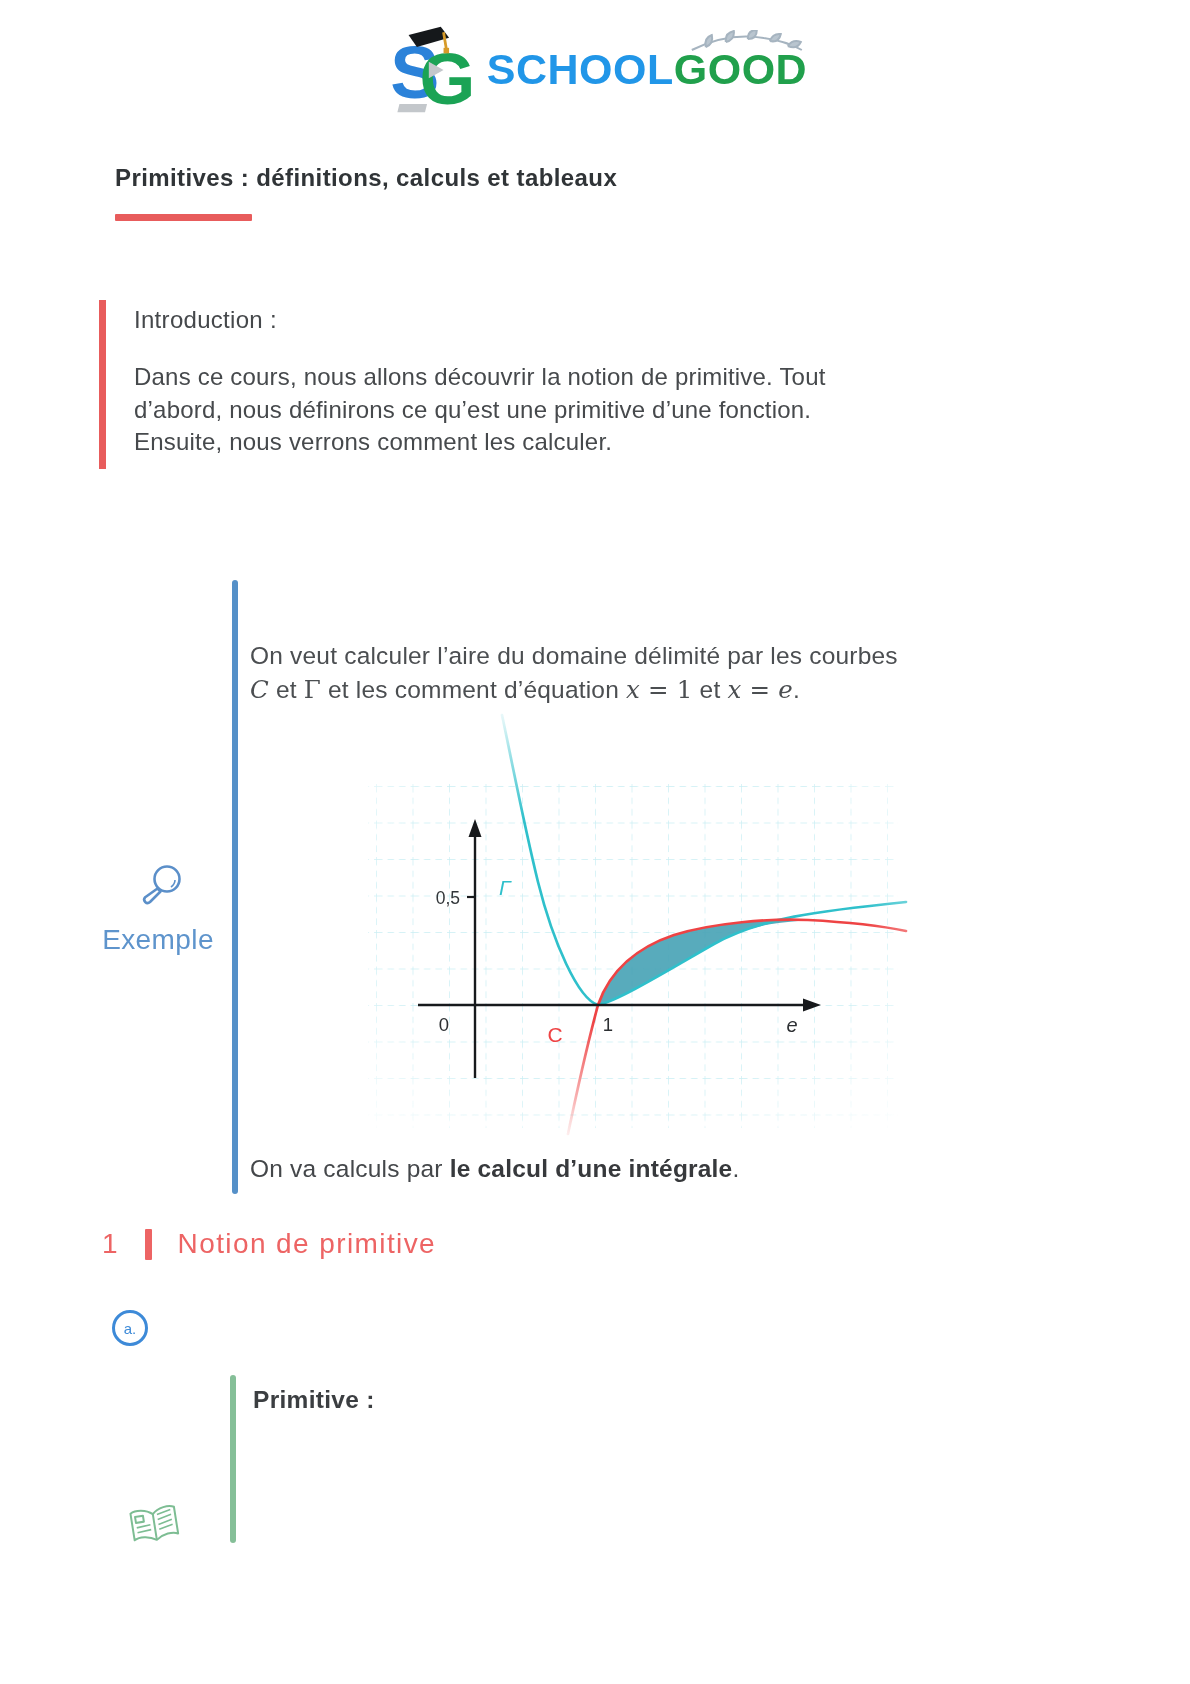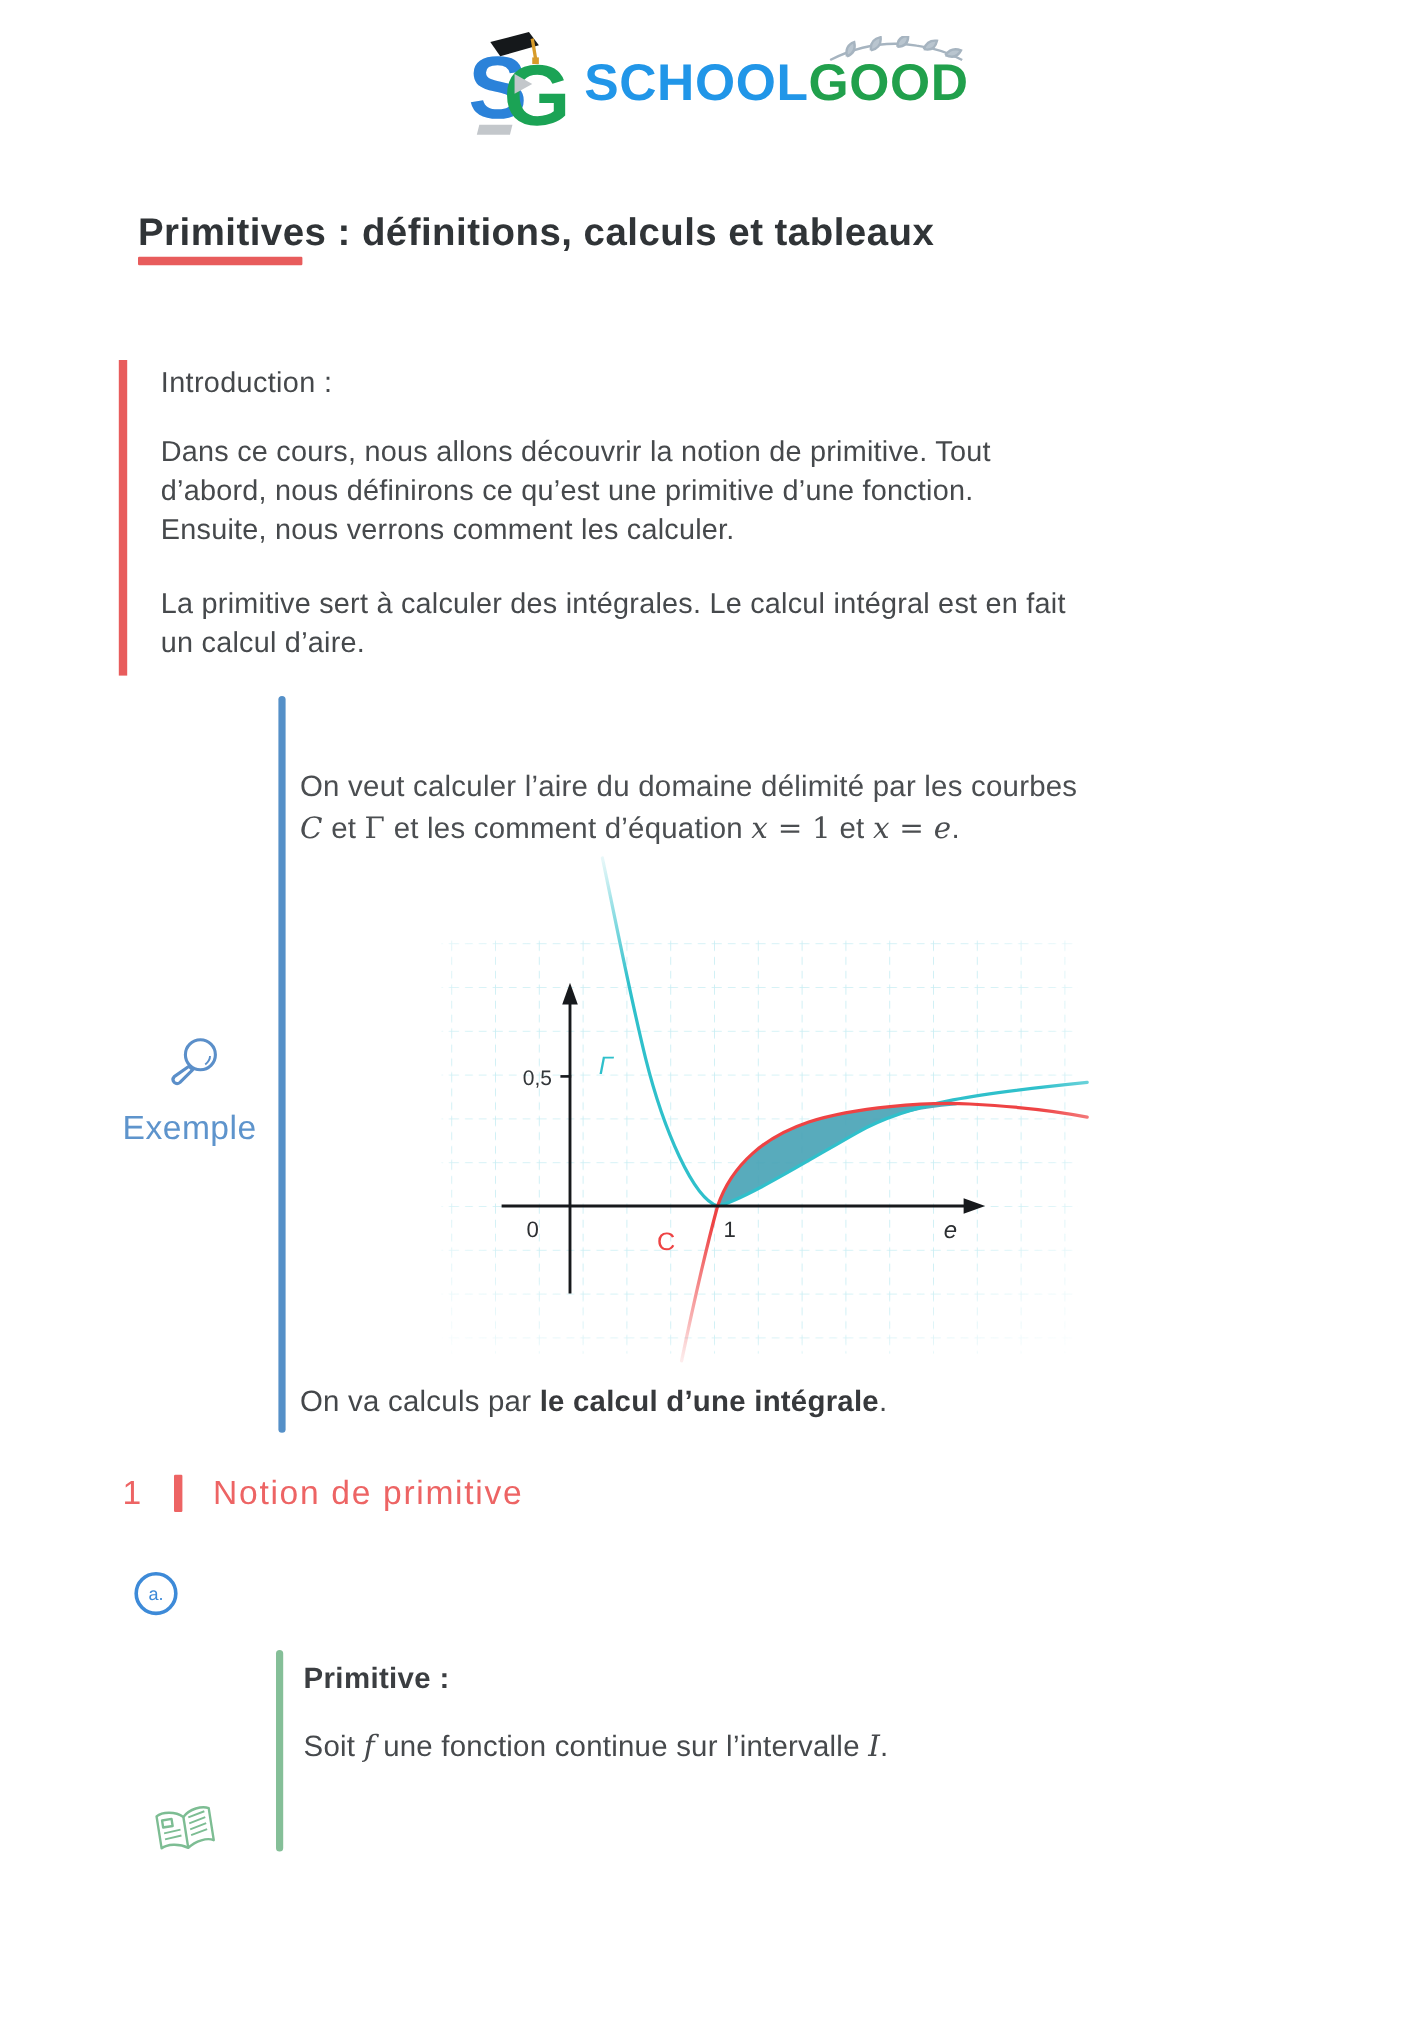--- a/index.html
+++ b/index.html
@@ -14,21 +14,21 @@
   
   .logo { top:22px; left:50%; transform:translateX(-50%); display:flex; align-items:center; gap:12px; }
   .brand { display:flex; flex-direction:column; }
   .brand-line { font-size:43px; font-weight:800; letter-spacing:.5px; line-height:46px; white-space:nowrap; }
   .brand-blue { color:#2196e8; }
   .brand-good { position:relative; color:#21a04c; }
   .laurel { position:absolute; top:-15px; left:14px; }
   .tagline { font-size:23px; color:#8d9296; letter-spacing:.6px; margin-top:1px; }
 
   
-  .page-title { left:115px; top:175px; font-size:32px; font-weight:700; color:#303437; letter-spacing:.4px; }
+  .page-title { left:115px; top:164px; font-size:24px; font-weight:700; color:#303437; letter-spacing:.4px; }
   .title-underline { left:115px; top:214px; width:137px; height:7px; background:#e85c5c; border-radius:1px; }
 
   
   .intro { left:99px; top:300px; width:930px; border-left:7px solid #e85c5c; padding:6px 0 10px 28px; box-sizing:border-box; }
   .intro-heading { font-size:24px; color:#45484b; margin:0 0 27px 0; letter-spacing:.3px; }
   .intro-para { font-size:24px; line-height:32.5px; letter-spacing:.2px; color:#46494c; margin:0 0 29px 0; white-space:pre-line; }
   .intro-para:last-child { margin-bottom:0; }
 
   
   .example-bar { left:232px; top:580px; width:6px; height:614px; background:#5590c8; border-radius:3px; }
@@ -99,22 +99,20 @@
   </div>
 
   <h1 class="abs page-title" style="margin:0;">Primitives : définitions, calculs et tableaux</h1>
   <div class="abs title-underline"></div>
 
   <div class="abs intro">
     <p class="intro-heading">Introduction :</p>
     <p class="intro-para">Dans ce cours, nous allons découvrir la notion de primitive. Tout
 d’abord, nous définirons ce qu’est une primitive d’une fonction.
 Ensuite, nous verrons comment les calculer.</p>
-    <p class="intro-para">La primitive sert à calculer des intégrales. Le calcul intégral est en fait
-un calcul d’aire.</p>
   </div>
 
   <div class="abs example-bar"></div>
 
   <svg class="abs magnifier-icon" width="50" height="52" viewBox="0 0 50 52">
     <g fill="none" stroke="#5b8fc9" stroke-width="2.6">
       <circle cx="30" cy="19" r="12.5"></circle>
       <path d="M34,27 q4,-3 4,-7" stroke-width="1.6"></path>
       <path d="M20.5,28.5 L23.5,31.5 L13,42 q-2.5,2.2 -4.8,0 q-2.2,-2.3 0,-4.8 Z" stroke-linejoin="round"></path>
     </g>
@@ -181,21 +179,20 @@
   </div>
 
   <div class="abs subsection">
     <span class="subsection-badge">
         <span>a.</span>
       </span>
   </div>
 
   <div class="abs def-bar"></div>
   <div class="abs def-heading">Primitive :</div>
-  <div class="abs def-body"><span>Soit </span><span class="math">f</span><span> une fonction continue sur l’intervalle </span><span class="math">I</span><span>.</span></div>
 
   <svg class="abs book-icon" width="54" height="48" viewBox="0 0 54 48">
     <g transform="rotate(-9 27 24)" fill="none" stroke="#7dbd93" stroke-width="2" stroke-linejoin="round">
       <path d="M27,10 C21,4 10,3 5,6 L5,33 C10,30 20,31 27,36 C34,31 44,30 49,33 L49,6 C44,3 33,4 27,10 Z"></path>
       <line x1="27" y1="10" x2="27" y2="36"></line>
       <rect x="9" y="10" width="8" height="6"></rect>
       <path d="M31,11 L45,8 M31,16 L45,13 M31,21 L45,18 M31,26 L45,23" stroke-width="1.6"></path>
       <path d="M9,21 L23,20 M9,26 L23,25" stroke-width="1.6"></path>
     </g>
   </svg>

